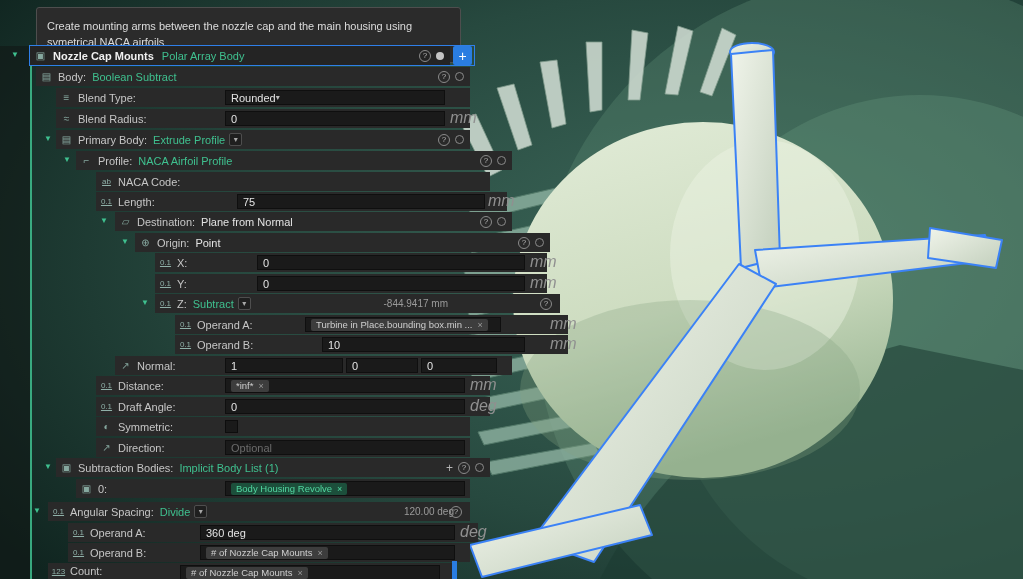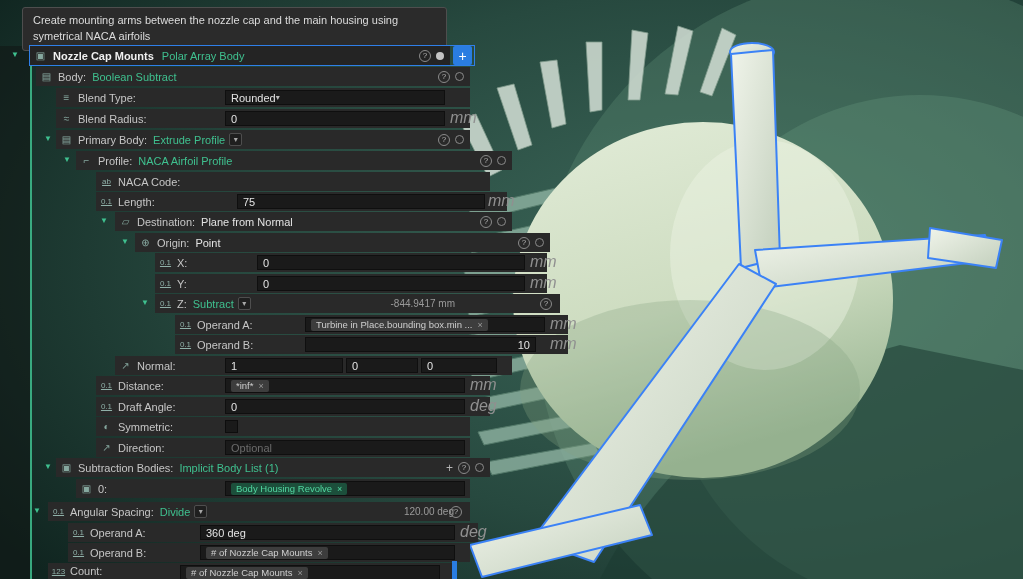--- a/index.html
+++ b/index.html
@@ -6,23 +6,23 @@
   html,body { width:1023px; height:579px; overflow:hidden; background:#122822;
               font-family:"Liberation Sans", sans-serif; }
   #stage { position:relative; width:1023px; height:579px; overflow:hidden; }
   #viewport { position:absolute; left:0; top:0; z-index:0; }
 
   #gutter { position:absolute; left:0; top:46px; width:30px; height:533px;
             background:rgba(16,22,20,0.55); z-index:1; }
   #treeline { position:absolute; left:30px; top:46px; width:2px; height:533px;
               background:#3fc08f; opacity:.85; z-index:2; }
 
-  .note { position:absolute; left:22px; top:7px; width:425px; min-height:37px;
+  .note { position:absolute; left:36px; top:7px; width:425px; min-height:37px;
           background:#2b2b2b; border:1px solid #4e4e4e; border-radius:3px;
-          padding:5px 10px; color:#dcdcdc; font-size:11px; line-height:1.45; z-index:2; }
+          padding:11px 10px; color:#dcdcdc; font-size:11px; line-height:1.45; z-index:2; }
 
   .row { position:absolute; height:19px; background:#292929; display:flex;
          align-items:center; font-size:11px; color:#c6c6c6; z-index:2;
          padding-left:2px; white-space:nowrap; }
   .hdr { background:#242424; }
   .hdr .title { color:#f0f0f0; font-weight:bold; margin:0 8px 0 4px; }
   .lbl { margin-left:3px; margin-right:6px; }
   .green { color:#3fc08f; }
   .link { cursor:pointer; }
   .ic { width:17px; text-align:center; color:#86a89f; font-size:10px; flex:0 0 17px; }
@@ -244,42 +244,42 @@
       <span>0</span>
     </div>
     <span class="unit" style="left:375px;">mm</span>
   </div>
 
   <div class="row" style="left:155px;top:294px;width:405px;">
     <span class="ic txt">0.1</span>
     <span class="lbl">Z:</span>
     <span class="green link">Subtract</span>
     <span class="caretbox">▾</span>
-    <span class="computed" style="right:105px;">-844.9417 mm</span>
+    <span class="computed" style="right:112px;">-844.9417 mm</span>
     <span class="ricons" style="right:8px;">
       <span class="q">?</span>
     </span>
   </div>
 
   <div class="row" style="left:175px;top:315px;width:393px;">
     <span class="ic txt">0.1</span>
     <span class="lbl">Operand A:</span>
-    <div class="field" style="left:130px;width:240px;">
+    <div class="field" style="left:130px;width:196px;">
       <span class="chip">
         <span>Turbine in Place.bounding box.min ...</span>
         <span class="x">×</span>
       </span>
     </div>
     <span class="unit" style="left:375px;">mm</span>
   </div>
 
   <div class="row" style="left:175px;top:335px;width:393px;">
     <span class="ic txt">0.1</span>
     <span class="lbl">Operand B:</span>
-    <div class="input" style="left:130px;width:231px;justify-content:flex-end;">
+    <div class="input" style="left:147px;width:203px;">
       <span>10</span>
     </div>
     <span class="unit" style="left:375px;">mm</span>
   </div>
 
   <div class="row" style="left:115px;top:356px;width:397px;">
     <span class="ic">↗</span>
     <span class="lbl">Normal:</span>
     <div class="input" style="left:110px;width:118px;">
       <span>1</span>

